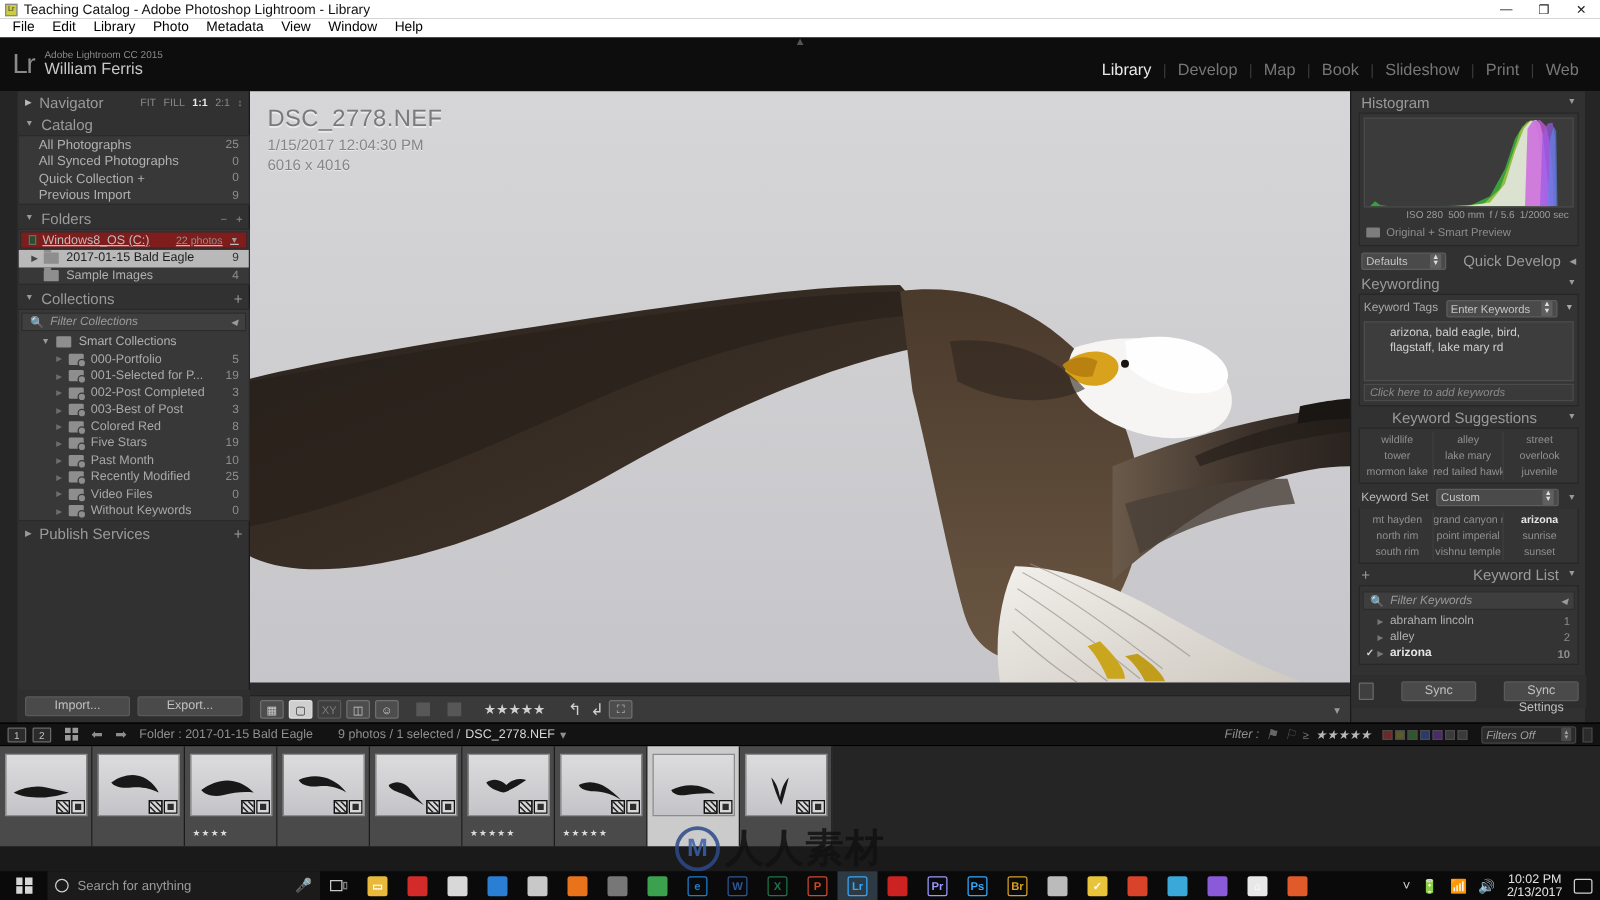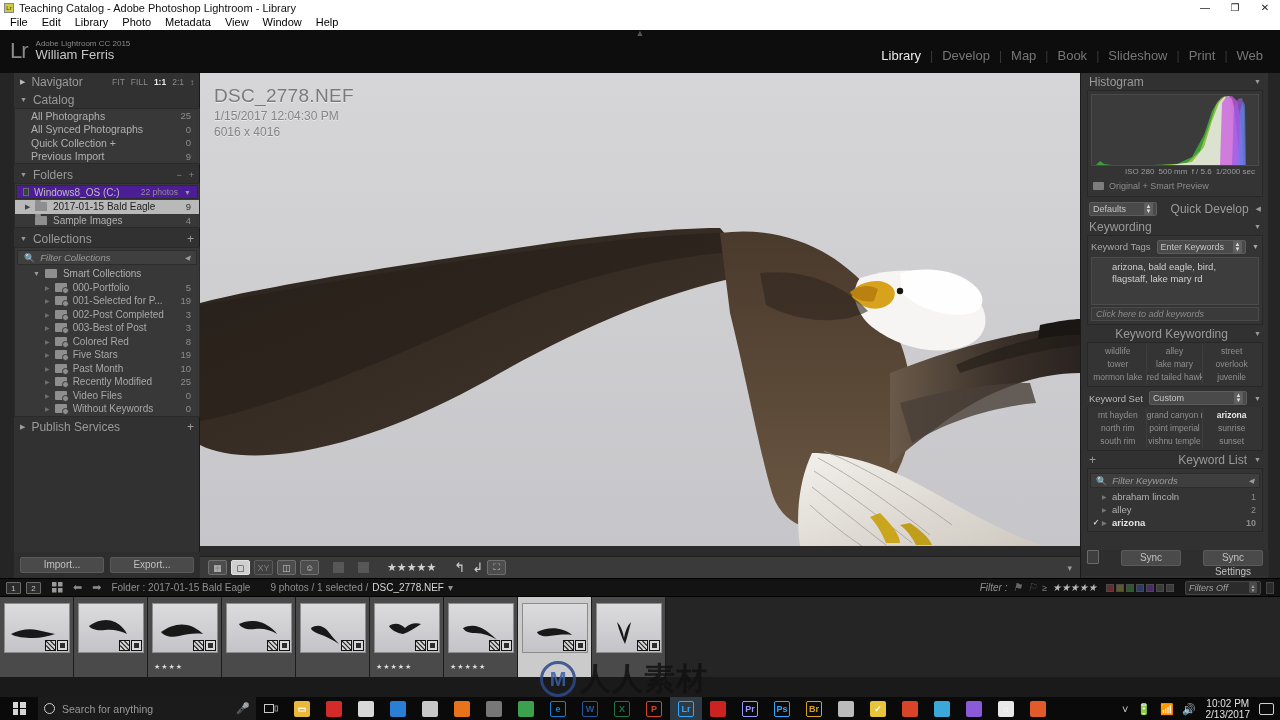--- a/index.html
+++ b/index.html
@@ -97,22 +97,22 @@
   .grp { background: #383838; border: 1px solid #2a2a2a; margin-bottom: 2px; }
   .grp-row {
     display: flex; align-items: center; height: 13.5px;
     padding: 0 8px 0 16px; font-size: 10.5px; color: #b0b0b0;
   }
   .grp-row .cnt { margin-left: auto; font-size: 9.5px; color: #8d8d8d; }
 
   .folders-box { background: #383838; border: 1px solid #2a2a2a; margin-bottom: 2px; }
   .vol-row {
     display: flex; align-items: center; height: 14px; padding: 0 6px;
-    background: #4c1d95; border: 1px solid #2c2c2c; margin: 1px;
-    font-size: 10px; color: #bdbdbd;
+    background: #7f1d1d; border: 1px solid #2c2c2c; margin: 1px;
+    font-size: 10px; color: #bdbdbd; text-decoration: underline;
   }
   .vol-led { width: 6px; height: 8px; border: 1px solid #6a6a6a; margin-right: 5px; background: #2d4c2d; }
   .vol-right { margin-left: auto; font-size: 8.5px; color: #8f8f8f; }
   .vol-tri { margin-left: 6px; font-size: 7px; color: #9a9a9a; }
   .f-row {
     display: flex; align-items: center; height: 13.5px; padding: 0 8px 0 10px;
     font-size: 10px; color: #b0b0b0;
   }
   .f-row.sel { background: #b9b9b9; color: #1d1d1d; }
   .f-row .disc { font-size: 7px; width: 10px; color: #8a8a8a; }
@@ -283,22 +283,22 @@
   .kl-filter .tri-r { margin-left: auto; font-size: 7px; }
   .kl-row {
     display: flex; align-items: center; height: 13px; font-size: 9.5px; color: #b0b0b0;
   }
   .kl-row .chk { width: 12px; font-size: 8px; color: #d5d5d5; text-align: center; }
   .kl-row .arr { width: 10px; font-size: 6px; color: #777; }
   .kl-row .cnt { margin-left: auto; font-size: 9px; color: #8d8d8d; padding-right: 4px; }
   .kl-row.bold { color: #e4e4e4; font-weight: bold; }
 
   .sync-bar {
-    position: absolute; left: 0; bottom: 2px; width: 188px; height: 26px;
-    background: #2e2e2e; display: flex; align-items: flex-start; gap: 22px; padding: 0 6px;
+    position: absolute; left: 0; bottom: 12px; width: 188px; height: 26px;
+    background: #2e2e2e; display: flex; align-items: center; gap: 22px; padding: 0 6px;
   }
   .sync-ico { width: 12px; height: 14px; border: 1px solid #6a6a6a; border-radius: 1px; background: #3f3f3f; }
   .sync-btn {
     flex: 1; height: 16px; background: #4a4a4a; border: 1px solid #5a5a5a;
     border-radius: 2px; font-size: 10px; color: #c0c0c0; text-align: center; line-height: 14px;
   }
 
   
   .fs-head {
     position: absolute; top: 578px; left: 0; width: 1280px; height: 19px;
@@ -749,21 +749,21 @@
               <span class="stepper">▲<br>▼</span>
             </div>
             <span class="tri">▼</span>
           </div>
           <div class="kw-text">arizona, bald eagle, bird, flagstaff, lake mary rd</div>
           <div class="kw-add">Click here to add keywords</div>
         </div>
 
         <div class="rp-head">
           <span class="plus" style="visibility:hidden">+</span>
-          <span style="margin-right:auto">Keyword Keywording</span>
+          <span style="margin-right:auto">Keyword Suggestions</span>
           <span class="tri">▼</span>
         </div>
         <div class="kw-box" style="padding:2px">
           <div class="ks-grid" id="kw-suggest-grid">
               <div class="ks-cell">wildlife</div>
               <div class="ks-cell">alley</div>
               <div class="ks-cell">street</div>
               <div class="ks-cell">tower</div>
               <div class="ks-cell">lake mary</div>
               <div class="ks-cell">overlook</div>

